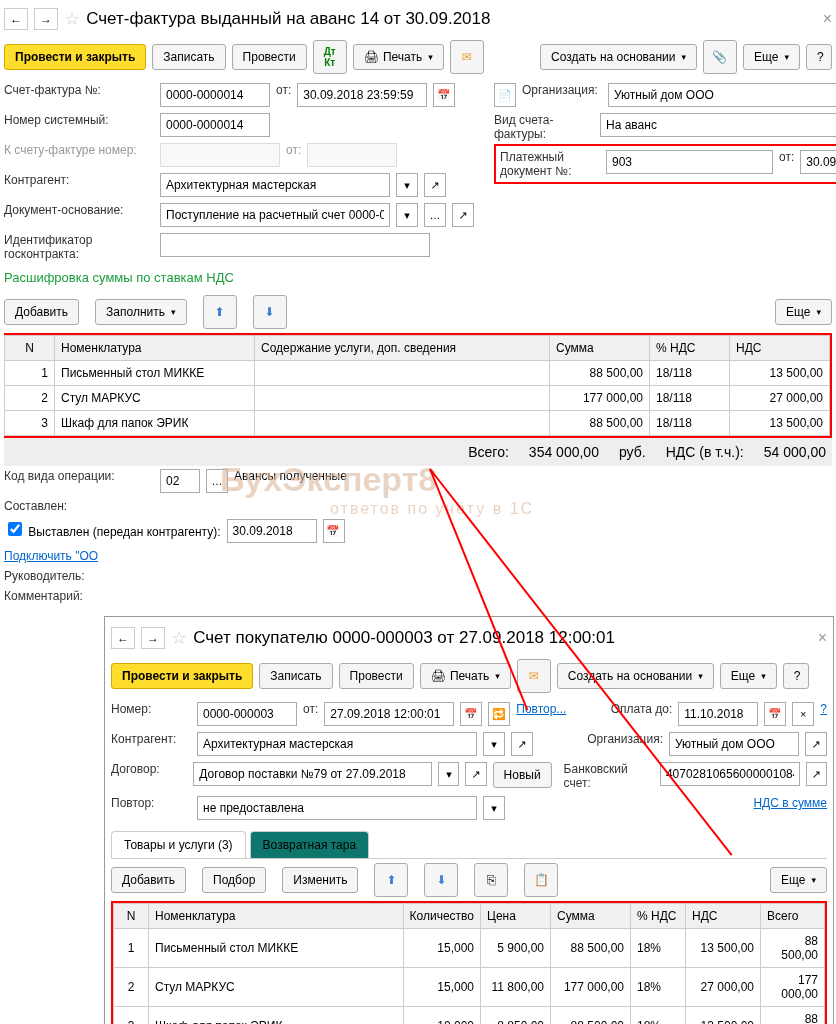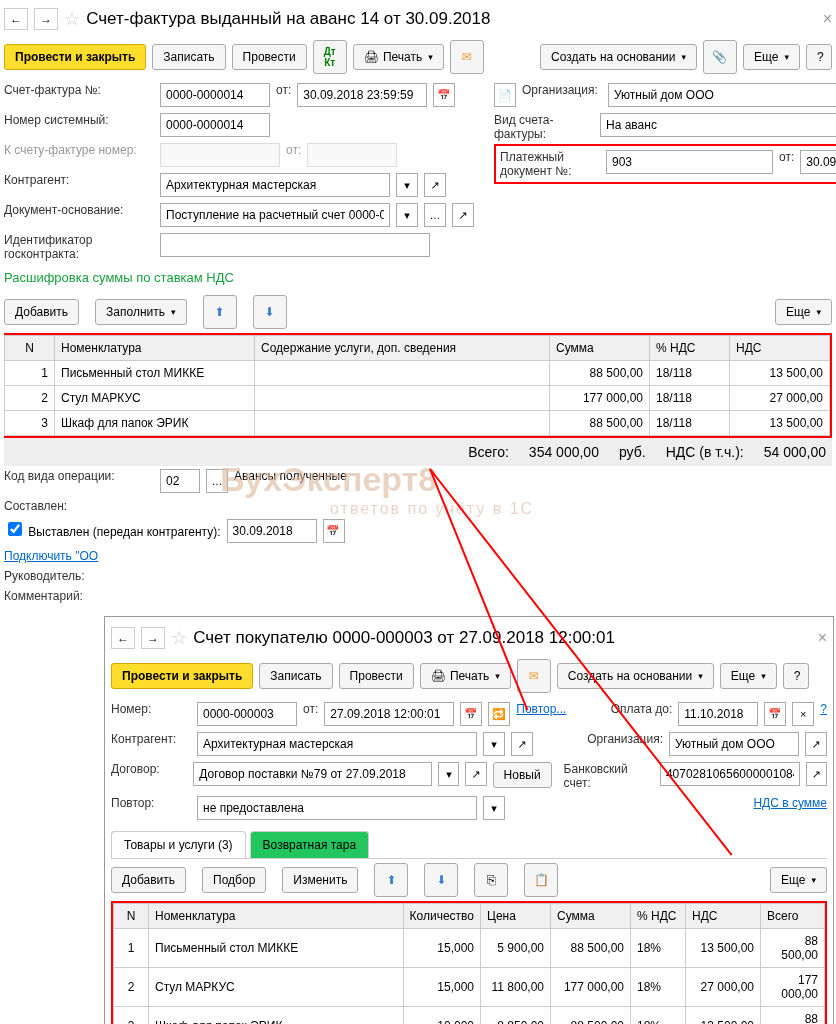--- a/index.html
+++ b/index.html
@@ -31,21 +31,21 @@
 th { background: #f0f0f0; font-weight: normal; }
 .num { text-align: right; }
 .ctr { text-align: center; }
 .totals { display: flex; justify-content: flex-end; gap: 20px; padding: 6px; background: #eee; font-size: 14px; }
 .watermark { position: absolute; top: 460px; left: 220px; font-size: 34px; color: #dcb89e; font-weight: bold; z-index: 0; opacity: 0.6; pointer-events: none; }
 .watermark-sub { position: absolute; top: 500px; left: 330px; font-size: 16px; color: #dcb89e; opacity: 0.6; pointer-events: none; letter-spacing: 2px; }
 .sub-window { border: 1px solid #999; background: #fff; margin-top: 10px; margin-left: 100px; width: 730px; position: relative; z-index: 2; }
 .sub-inner { padding: 6px; }
 .link { color: #0066cc; text-decoration: underline; cursor: pointer; }
 .tabs { display: flex; border-bottom: 1px solid #ccc; margin-top: 8px; }
-.tab { padding: 6px 12px; border: 1px solid #ccc; border-bottom: none; background: #22c55e; cursor: pointer; border-radius: 4px 4px 0 0; margin-right: 4px; }
+.tab { padding: 6px 12px; border: 1px solid #ccc; border-bottom: none; background: #0f766e; cursor: pointer; border-radius: 4px 4px 0 0; margin-right: 4px; }
 .tab.active { background: #fff; }
 .red-line { position: absolute; border-top: 2px solid red; transform-origin: left; z-index: 5; }
 .chk { width: 14px; height: 14px; }
 .radio-row { display: flex; align-items: center; gap: 12px; }
 .icon-attch::before { content: "📎"; }
 .icon-print::before { content: "🖨"; }
 .icon-mail::before { content: "✉"; color: #e8a23a; }
 .icon-dtkt { color: green; font-size: 10px; font-weight: bold; }
 .icon-up::before { content: "⬆"; color: #3a7bd5; }
 .icon-down::before { content: "⬇"; color: #3a7bd5; }

